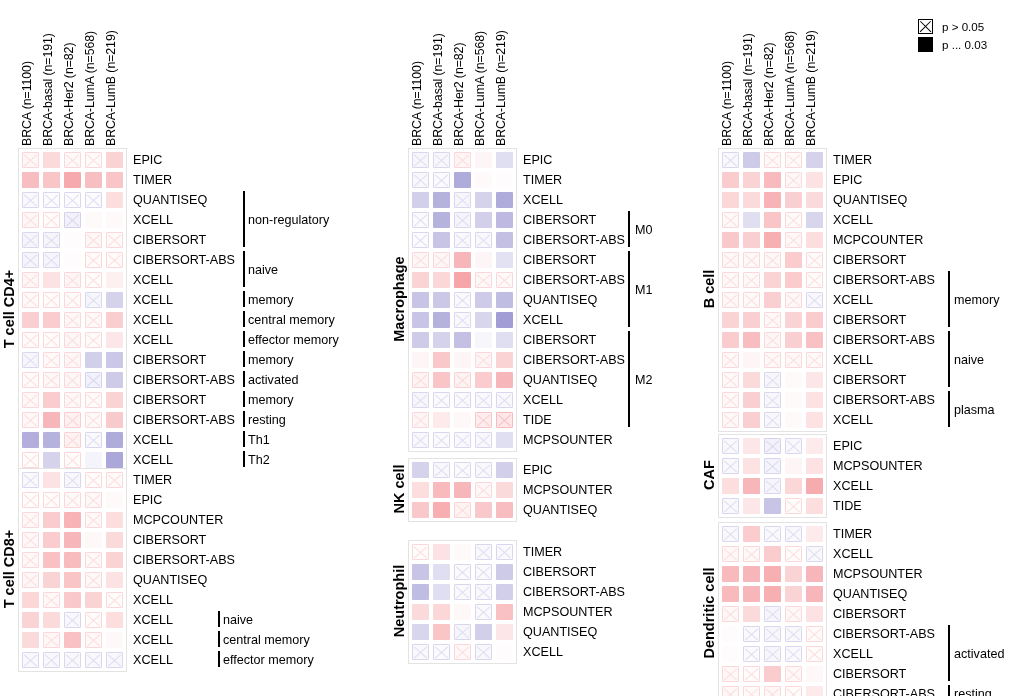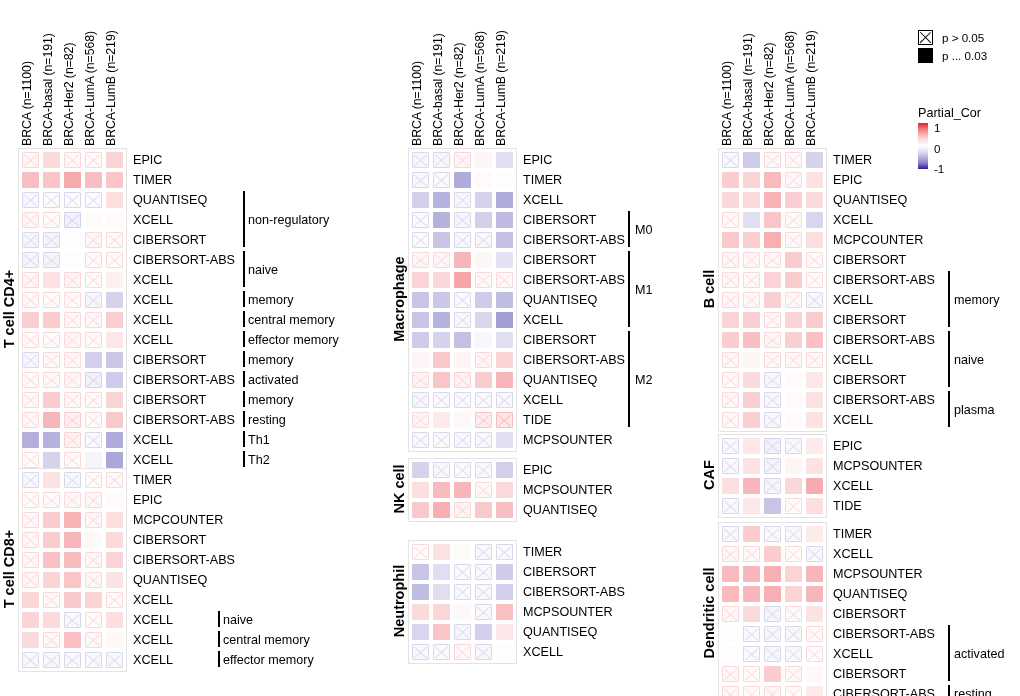--- a/index.html
+++ b/index.html
@@ -1644,32 +1644,23 @@
         <div class="rowlabel">CIBERSORT-ABS</div>
       </div>
       <div class="sidetitle" style="width: 130px; left: -56px; top: 83px;">Dendritic cell</div>
       <div class="bracket" style="left: 248px; top: 103px; height: 56px;"></div>
       <div class="anno" style="left: 254px; top: 126px;">activated</div>
       <div class="bracket" style="left: 248px; top: 163px; height: 16px;"></div>
       <div class="anno" style="left: 254px; top: 166px;">resting</div>
     </div>
 </div>
 
-<div id="legend" style="left:918px; top:28px;">
+<div id="legend" style="left:918px; top:17px;">
   <div class="leg-row">
     <span class="leg-ico ns"></span>
     <span class="leg-txt">p &gt; 0.05</span>
   </div>
   <div class="leg-row">
     <span class="leg-ico sig"></span>
     <span class="leg-txt">p ... 0.03</span>
   </div>
 
-  <div style="margin-top:42px;">
-    <div id="cbar-title">Partial_Cor</div>
-    <div id="cbar-wrap">
-      <div id="cbar"></div>
-      <span class="cbar-tick" style="top:-1px;">1</span>
-      <span class="cbar-tick" style="top:20px;">0</span>
-      <span class="cbar-tick" style="top:40px;">-1</span>
-    </div>
-  </div>
 </div>
 
 </body></html>

